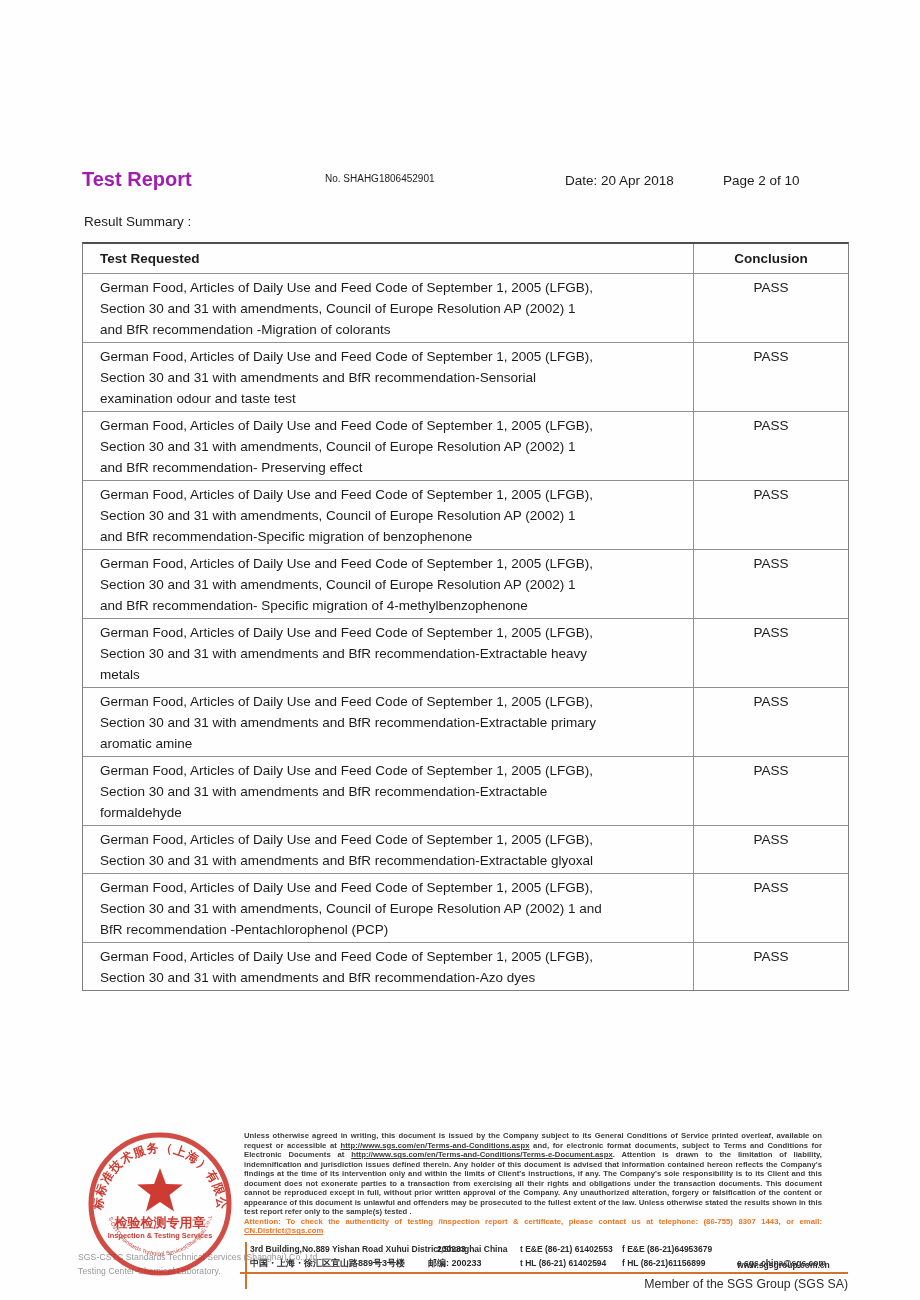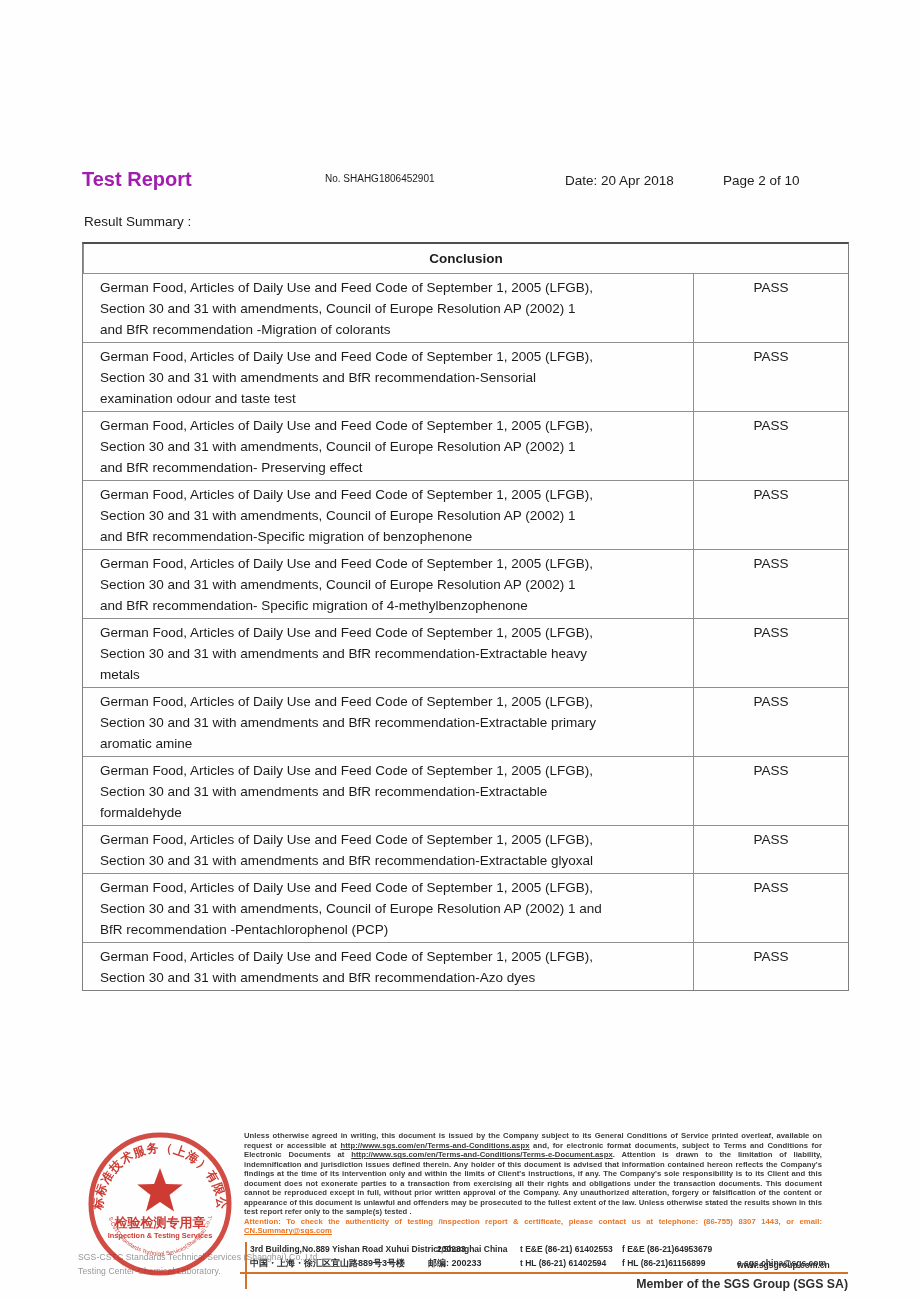--- a/index.html
+++ b/index.html
@@ -42,37 +42,38 @@
   .legal { position:absolute; left:244px; top:1131px; width:578px; font-size:7.7px; line-height:9.55px;
            font-weight:bold; color:#3c3c3c; text-align:justify; letter-spacing:0.05px; }
   .legal .u { text-decoration:underline; }
   .attn { color:#ee7320; }
 
   .addr { position:absolute; font-size:8.5px; font-weight:bold; color:#2b2b2b; white-space:nowrap; }
   .addr.cnfont { font-size:9px; }
   .foot-hline { position:absolute; left:240px; top:1272px; width:608px; height:2px; background:#d2722b; }
   .foot-vline { position:absolute; left:245px; top:1242px; width:2px; height:47px; background:#d2722b; }
   .member { position:absolute; left:560px; top:1277px; width:288px; text-align:right;
-            font-size:12.3px; font-weight:bold; color:#2e2e2e; }
+            font-size:12.3px; font-weight:normal; color:#2e2e2e; }
 </style>
 </head>
 <body>
 
 <div class="page">
 
 
   <div class="title">Test Report</div>
   <div class="h-no">No. SHAHG1806452901</div>
   <div class="h-date">Date: 20 Apr 2018</div>
   <div class="h-page">Page 2 of 10</div>
 
   <div class="summary-label">Result Summary :</div>
 
   <div class="rtable">
     <div class="trow thead">
+      <div class="tc1">Test Requested</div>
       <div class="tc2">Conclusion</div>
     </div>
     <div class="trow">
       <div class="tc1">German Food, Articles of Daily Use and Feed Code of September 1, 2005 (LFGB),
 Section 30 and 31 with amendments, Council of Europe Resolution AP (2002) 1
 and BfR recommendation -Migration of colorants</div>
       <div class="tc2">PASS</div>
     </div>
     <div class="trow">
       <div class="tc1">German Food, Articles of Daily Use and Feed Code of September 1, 2005 (LFGB),
@@ -150,21 +151,21 @@
     <text x="80" y="101" text-anchor="middle" font-size="13" font-weight="bold" fill="#c8271d">检验检测专用章</text>
     <text x="80" y="112" text-anchor="middle" font-size="7.4" font-weight="bold" fill="#c8271d">Inspection &amp; Testing Services</text>
     <text font-size="5.6" fill="#c8271d">
       <textPath href="#arcBottom" startOffset="50%" text-anchor="middle">SGS-CSTC Standards Technical Services(Shanghai) Co.,Ltd.</textPath>
     </text>
   </svg>
 
   <div class="legal">
     <span>Unless otherwise agreed in writing, this document is issued by the Company subject to its General Conditions of Service printed overleaf, available on request or accessible at </span><span class="u">http://www.sgs.com/en/Terms-and-Conditions.aspx</span><span> and, for electronic format documents, subject to Terms and Conditions for Electronic Documents at </span><span class="u">http://www.sgs.com/en/Terms-and-Conditions/Terms-e-Document.aspx</span><span>. Attention is drawn to the limitation of liability, indemnification and jurisdiction issues defined therein. Any holder of this document is advised that information contained hereon reflects the Company's findings at the time of its intervention only and within the limits of Client's instructions, if any. The Company's sole responsibility is to its Client and this document does not exonerate parties to a transaction from exercising all their rights and obligations under the transaction documents. This document cannot be reproduced except in full, without prior written approval of the Company. Any unauthorized alteration, forgery or falsification of the content or appearance of this document is unlawful and offenders may be prosecuted to the fullest extent of the law. Unless otherwise stated the results shown in this test report refer only to the sample(s) tested .</span>
     <br>
-    <span class="attn">Attention: To check the authenticity of testing /inspection report &amp; certificate, please contact us at telephone: (86-755) 8307 1443, or email: </span><span class="attn u">CN.Summary@sgs.com</span>
+    <span class="attn">Attention: To check the authenticity of testing /inspection report &amp; certificate, please contact us at telephone: (86-755) 8307 1443, or email: </span><span class="attn u">CN.District@sgs.com</span>
   </div>
 
   <div class="addr" style="left:250px; top:1244px;text-align:right;">3rd Building,No.889 Yishan Road Xuhui District,Shanghai China</div>
   <div class="addr" style="left:437px; top:1244px;">200233</div>
   <div class="addr" style="left:520px; top:1244px;">t E&amp;E (86-21) 61402553</div>
   <div class="addr" style="left:622px; top:1244px;">f E&amp;E (86-21)64953679</div>
   <div class="addr" style="left:737px; top:1260px;">www.sgsgroup.com.cn</div>
 
   <div class="addr cnfont" style="left:250px; top:1257px;">中国・上海・徐汇区宜山路889号3号楼</div>
   <div class="addr cnfont" style="left:428px; top:1257px;">邮编: 200233</div>

